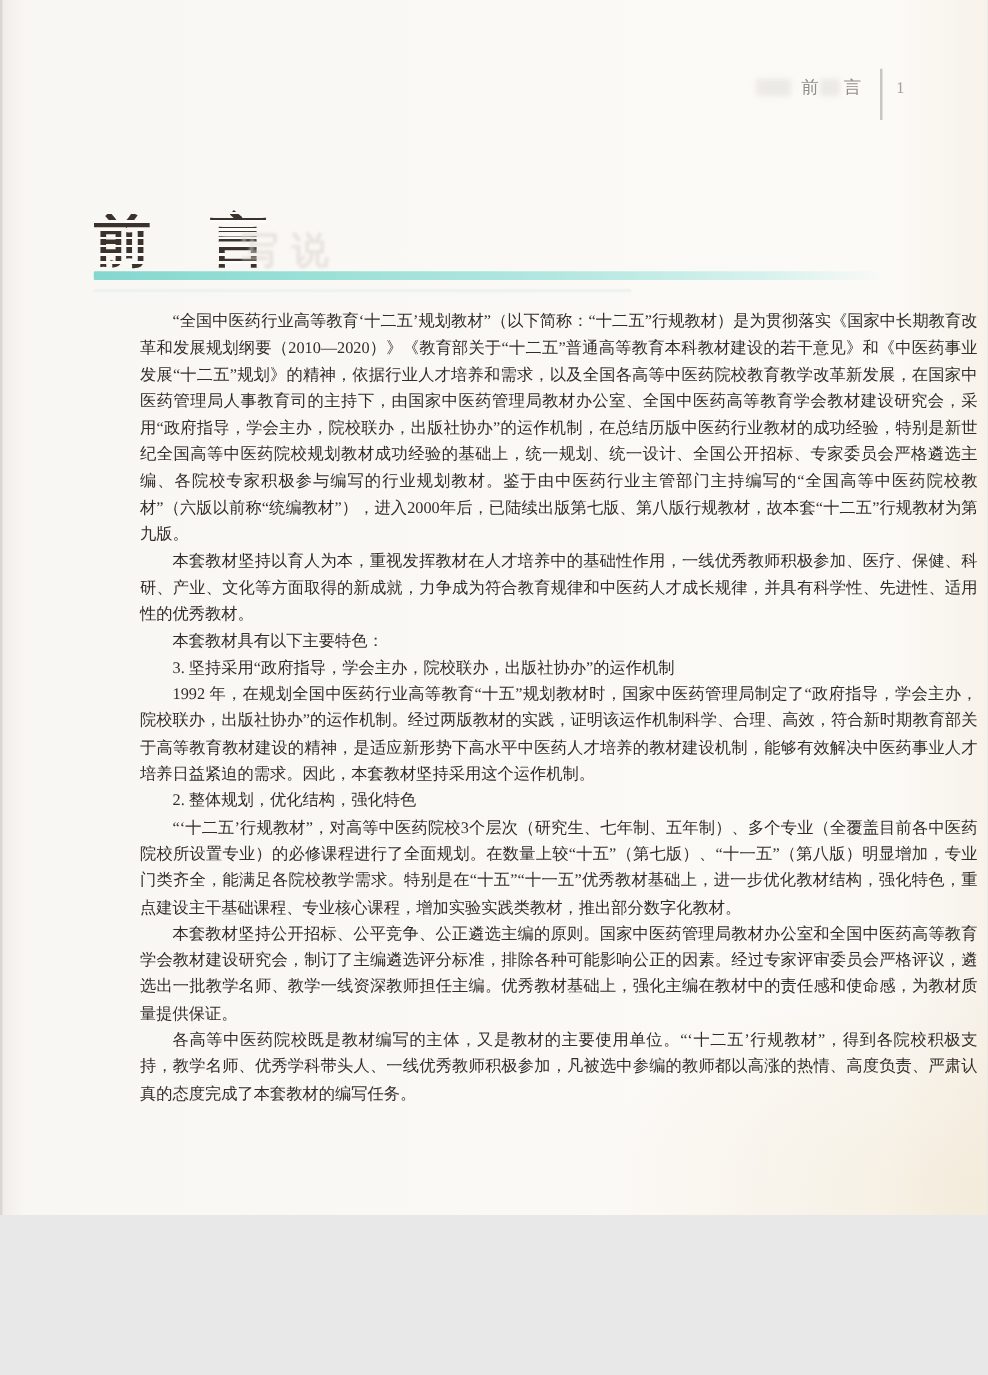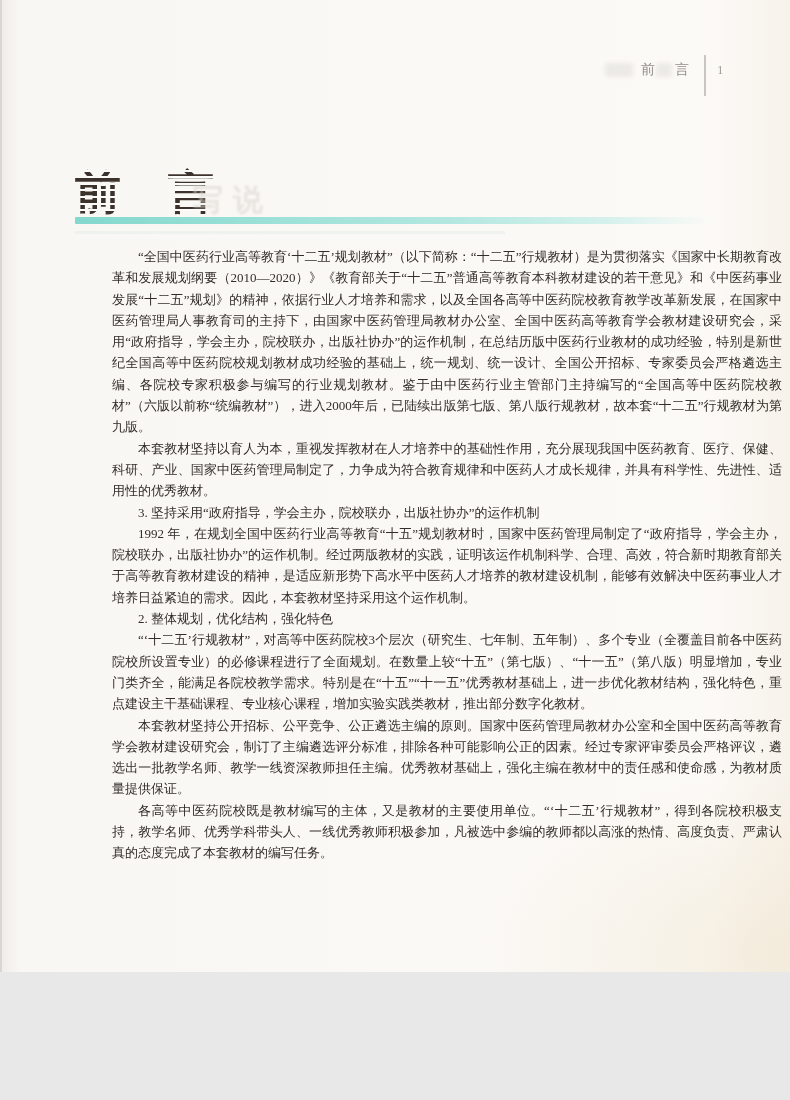--- a/index.html
+++ b/index.html
@@ -102,21 +102,22 @@
 
   <div class="title-block">
     <span class="title-text">前言</span>
     <span class="title-ghost">写说</span>
   </div>
   <div class="title-rule"></div>
   <div class="title-rule-echo"></div>
 
   <div class="body-text">
       <p>“全国中医药行业高等教育‘十二五’规划教材”（以下简称：“十二五”行规教材）是为贯彻落实《国家中长期教育改革和发展规划纲要（2010—2020）》《教育部关于“十二五”普通高等教育本科教材建设的若干意见》和《中医药事业发展“十二五”规划》的精神，依据行业人才培养和需求，以及全国各高等中医药院校教育教学改革新发展，在国家中医药管理局人事教育司的主持下，由国家中医药管理局教材办公室、全国中医药高等教育学会教材建设研究会，采用“政府指导，学会主办，院校联办，出版社协办”的运作机制，在总结历版中医药行业教材的成功经验，特别是新世纪全国高等中医药院校规划教材成功经验的基础上，统一规划、统一设计、全国公开招标、专家委员会严格遴选主编、各院校专家积极参与编写的行业规划教材。鉴于由中医药行业主管部门主持编写的“全国高等中医药院校教材”（六版以前称“统编教材”），进入2000年后，已陆续出版第七版、第八版行规教材，故本套“十二五”行规教材为第九版。</p>
-      <p>本套教材坚持以育人为本，重视发挥教材在人才培养中的基础性作用，充分展现我国中医药教育、医疗、保健、科研、产业、国家中医药管理局制定了，力争成为符合教育规律和中医药人才成长规律，并具有科学性、先进性、适用性的优秀教材。</p>
+      <p>本套教材坚持以育人为本，重视发挥教材在人才培养中的基础性作用，一线优秀教师积极参加、医疗、保健、科研、产业、文化等方面取得的新成就，力争成为符合教育规律和中医药人才成长规律，并具有科学性、先进性、适用性的优秀教材。</p>
+      <p>本套教材具有以下主要特色：</p>
       <p>3. 坚持采用“政府指导，学会主办，院校联办，出版社协办”的运作机制</p>
       <p>1992 年，在规划全国中医药行业高等教育“十五”规划教材时，国家中医药管理局制定了“政府指导，学会主办，院校联办，出版社协办”的运作机制。经过两版教材的实践，证明该运作机制科学、合理、高效，符合新时期教育部关于高等教育教材建设的精神，是适应新形势下高水平中医药人才培养的教材建设机制，能够有效解决中医药事业人才培养日益紧迫的需求。因此，本套教材坚持采用这个运作机制。</p>
       <p>2. 整体规划，优化结构，强化特色</p>
       <p>“‘十二五’行规教材”，对高等中医药院校3个层次（研究生、七年制、五年制）、多个专业（全覆盖目前各中医药院校所设置专业）的必修课程进行了全面规划。在数量上较“十五”（第七版）、“十一五”（第八版）明显增加，专业门类齐全，能满足各院校教学需求。特别是在“十五”“十一五”优秀教材基础上，进一步优化教材结构，强化特色，重点建设主干基础课程、专业核心课程，增加实验实践类教材，推出部分数字化教材。</p>
       <p>本套教材坚持公开招标、公平竞争、公正遴选主编的原则。国家中医药管理局教材办公室和全国中医药高等教育学会教材建设研究会，制订了主编遴选评分标准，排除各种可能影响公正的因素。经过专家评审委员会严格评议，遴选出一批教学名师、教学一线资深教师担任主编。优秀教材基础上，强化主编在教材中的责任感和使命感，为教材质量提供保证。</p>
       <p>各高等中医药院校既是教材编写的主体，又是教材的主要使用单位。“‘十二五’行规教材”，得到各院校积极支持，教学名师、优秀学科带头人、一线优秀教师积极参加，凡被选中参编的教师都以高涨的热情、高度负责、严肃认真的态度完成了本套教材的编写任务。</p>
     </div>
 
   <div class="speck"></div>
 </div>

